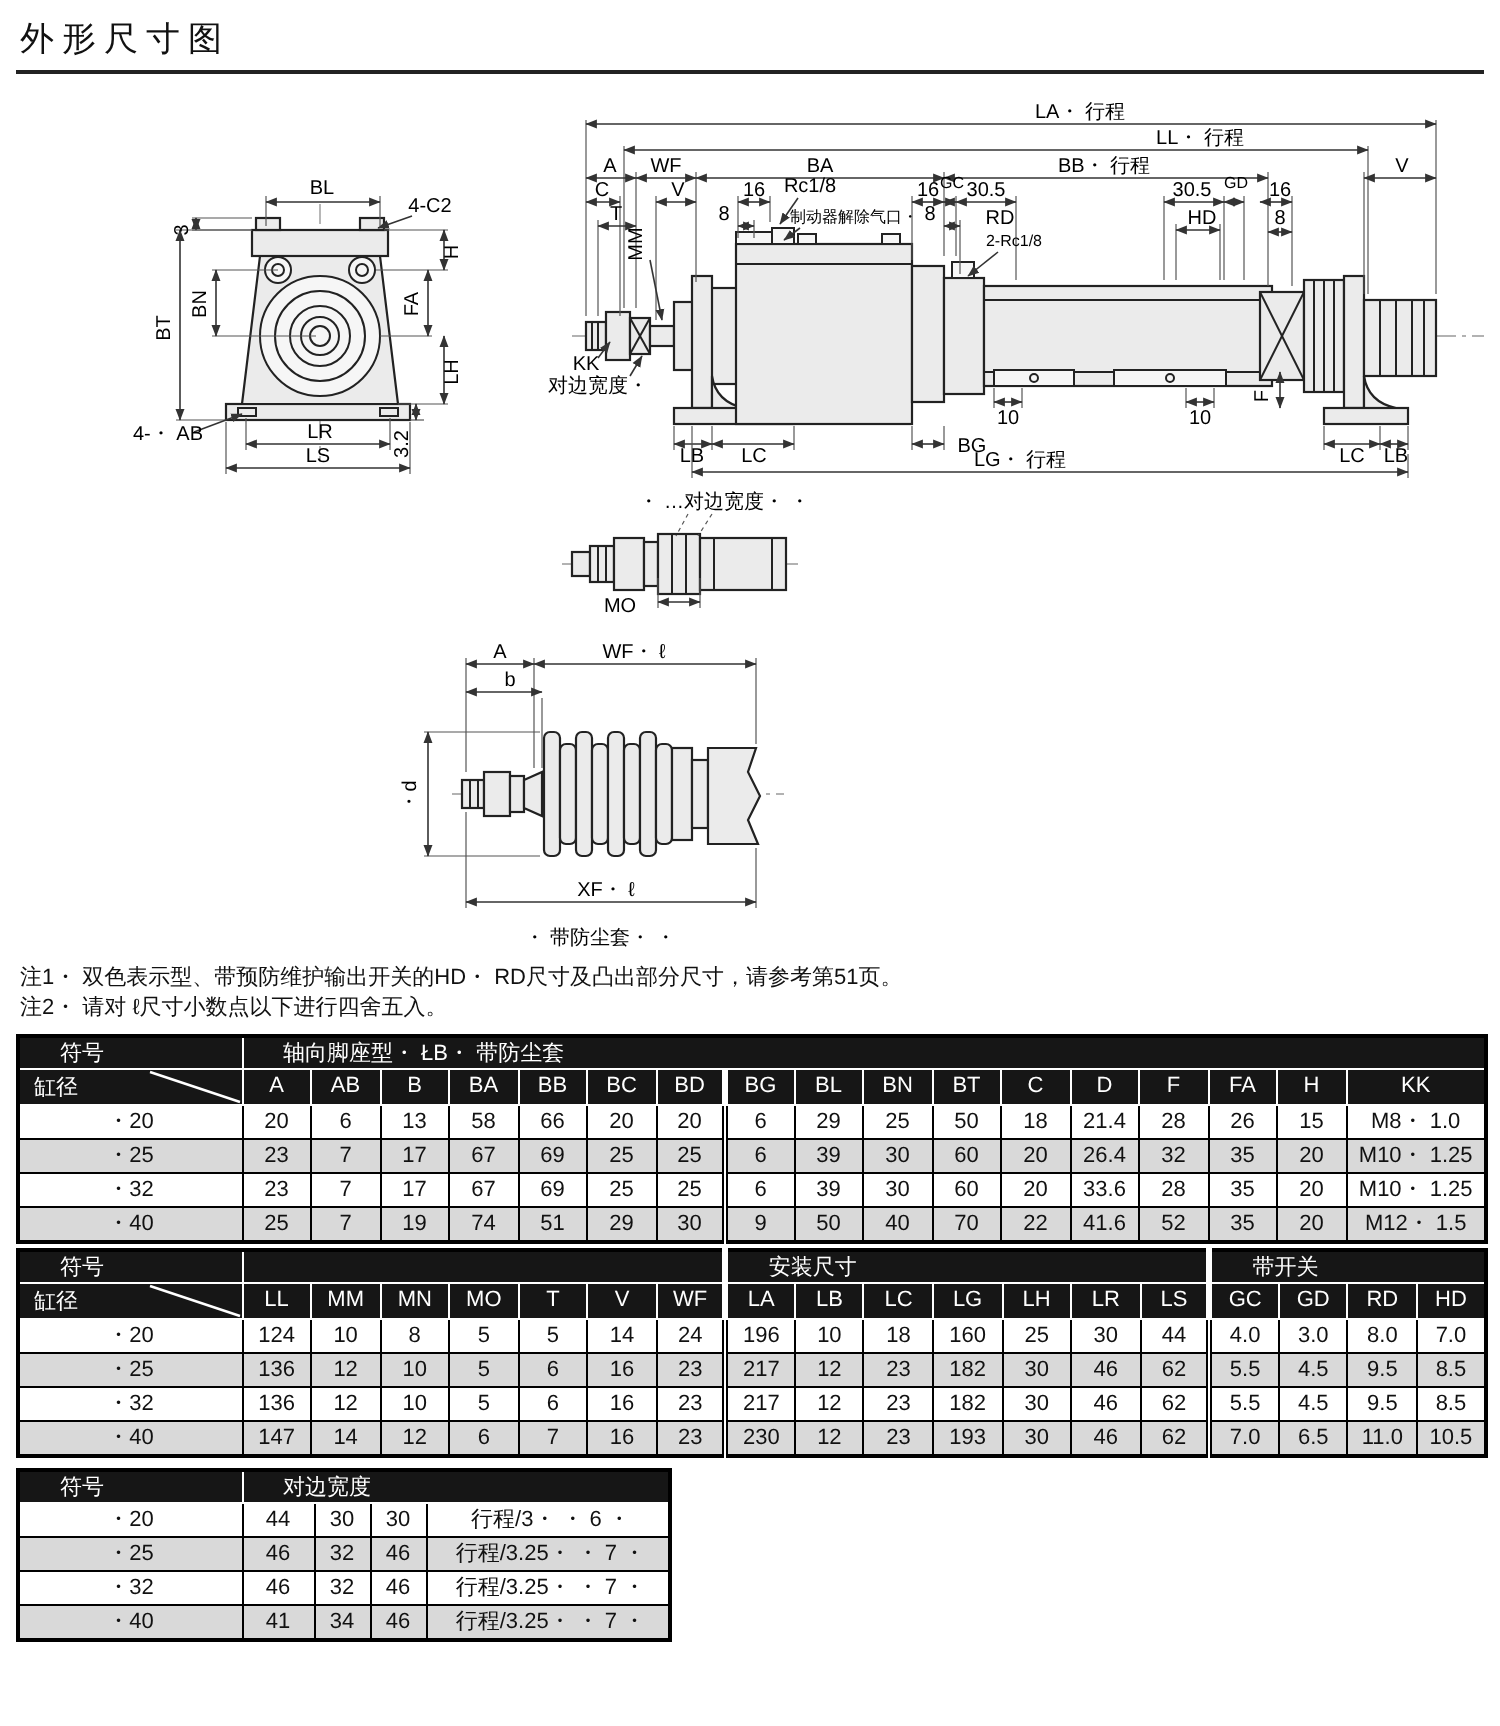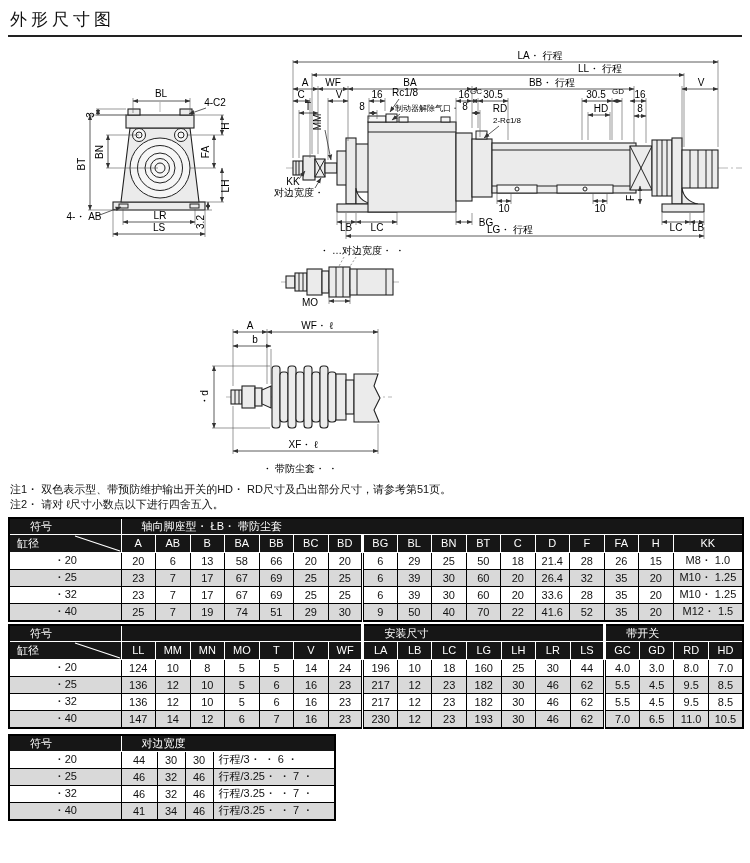--- a/index.html
+++ b/index.html
@@ -16,21 +16,21 @@
   .dim-table thead th{background:#161616;color:#fff;border:1px solid #fff}
   .dim-table thead tr.b1 th{text-align:left;padding-left:20px;height:15px}
   .dim-table thead tr.b2 th{height:17px}
   .dim-table thead th.corner{text-align:left;padding-left:7px}
   .dim-table th.c-bot{position:relative}
   .diag{position:absolute;right:0;bottom:0;width:48px;height:17px}
   .diag line{stroke:#fff;stroke-width:1.2}
   .dim-table tbody tr:nth-child(2n) td{background:#d9d9d9}
   .dim-table td.sep,.dim-table th.sep{border-left-width:3px;border-left-style:double}
   .dim-table thead th.sep{border-left-color:#fff}
-  .dim-table td.la{text-align:left;padding-left:5px}
+  .dim-table td.la{text-align:center;padding-left:5px}
   
   .p{fill:#ebebeb;stroke:#222;stroke-width:1.1}
   .p2{fill:#f6f6f6;stroke:#222;stroke-width:1}
   .pl{fill:none;stroke:#222;stroke-width:1}
   .cl{fill:none;stroke:#999;stroke-width:.7;stroke-dasharray:10 3 2 3}
   .ext{fill:none;stroke:#555;stroke-width:.6}
   .dot{stroke-dasharray:2 2}
   .dim{fill:none;stroke:#333;stroke-width:.8}
   .dar{marker-start:url(#ar);marker-end:url(#ar)}
   .lar{marker-end:url(#ar)}

